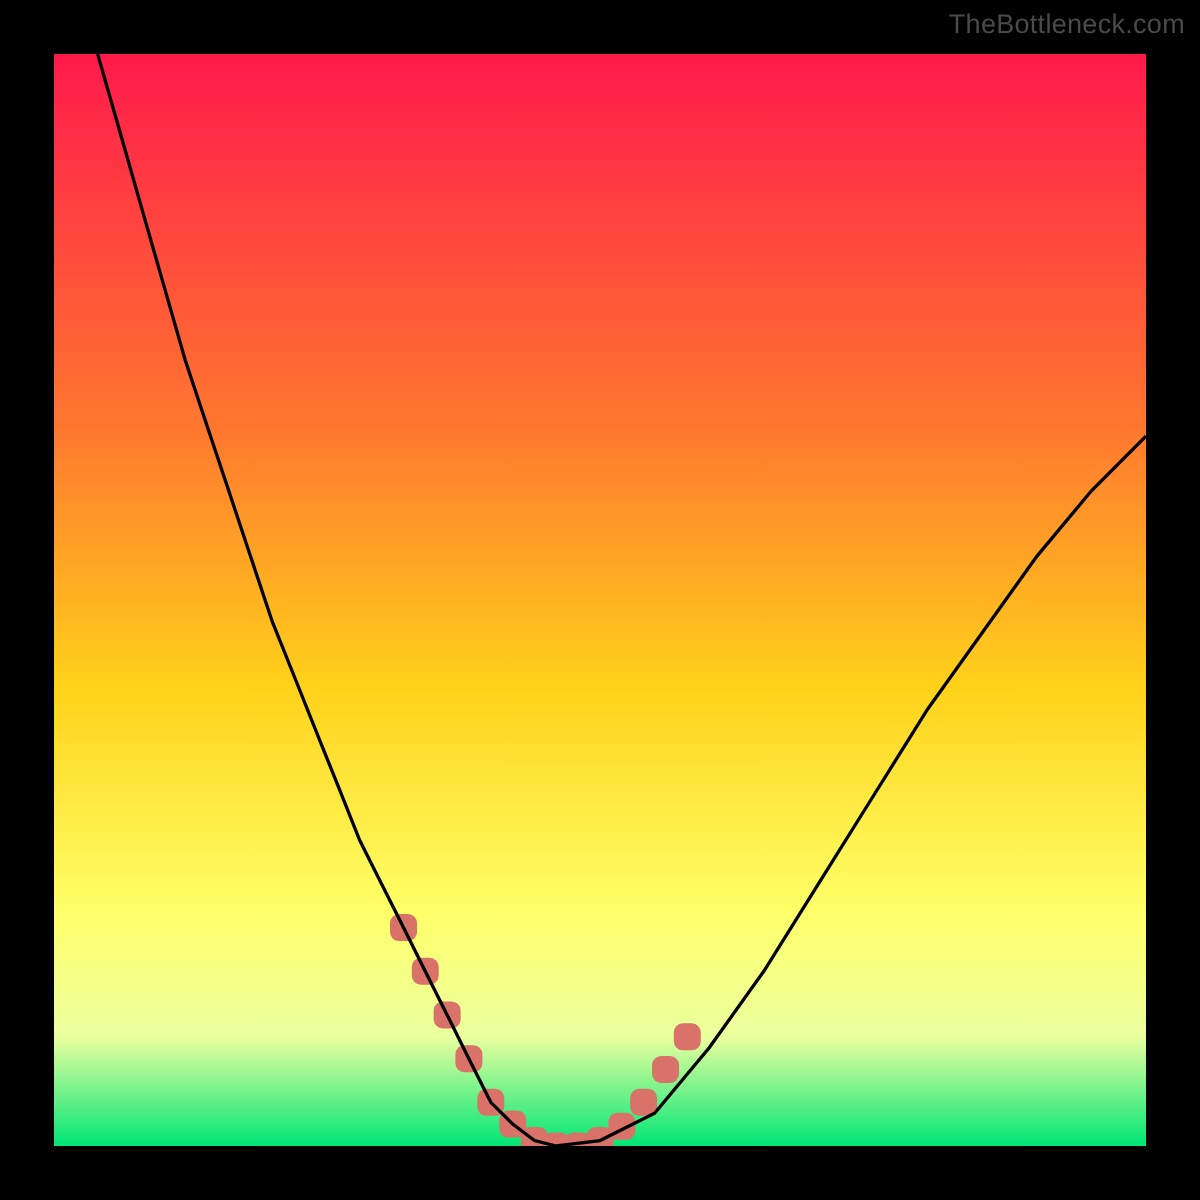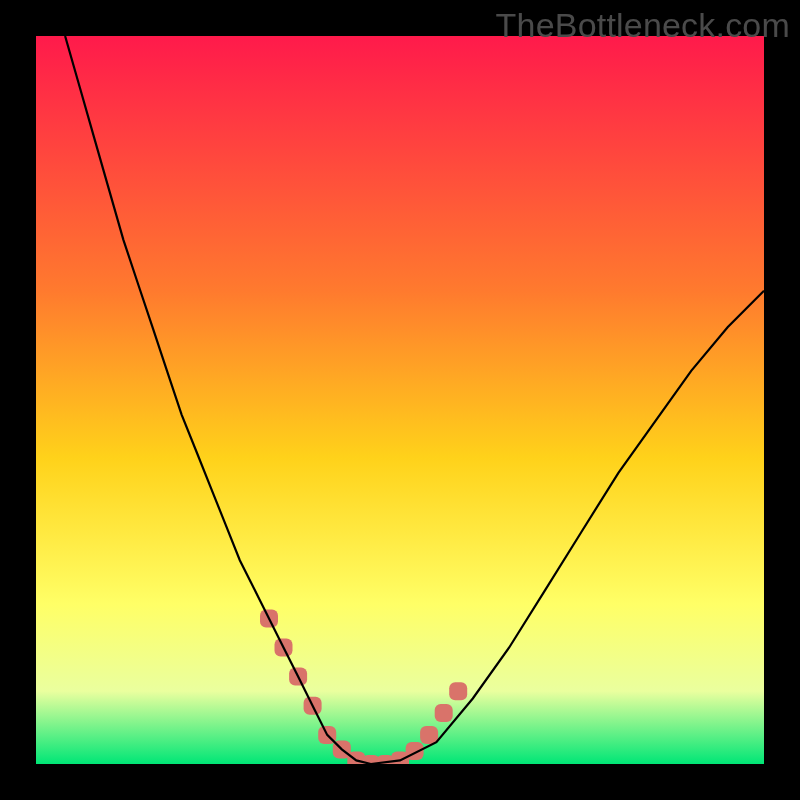--- a/index.html
+++ b/index.html
@@ -22,21 +22,21 @@
     left: 36px;
     top: 36px;
     width: 728px;
     height: 728px;
   }
   .watermark {
     position: absolute;
     top: 6px;
     right: 10px;
     color: #4a4a4a;
-    font-size: 34px;
+    font-size: 18px;
     letter-spacing: 0.2px;
     z-index: 10;
   }
   svg { display:block; }
 </style>
 </head>
 <body>
 
 <div class="frame">
   <div class="watermark">TheBottleneck.com</div>

